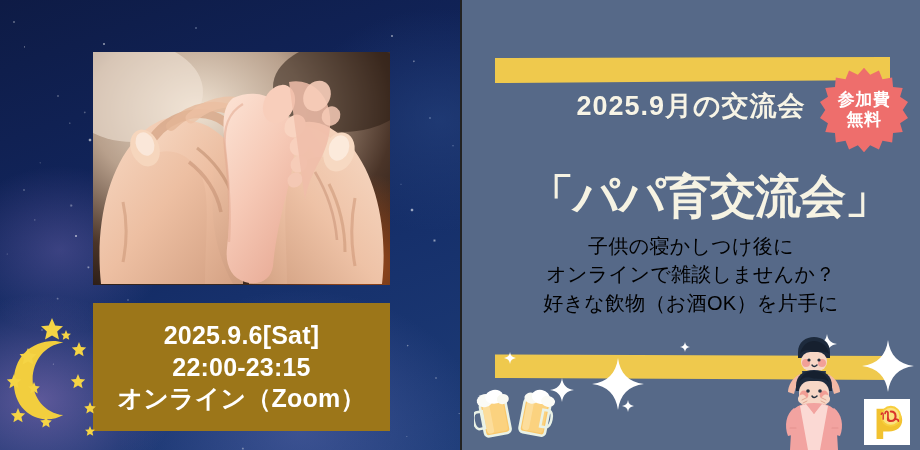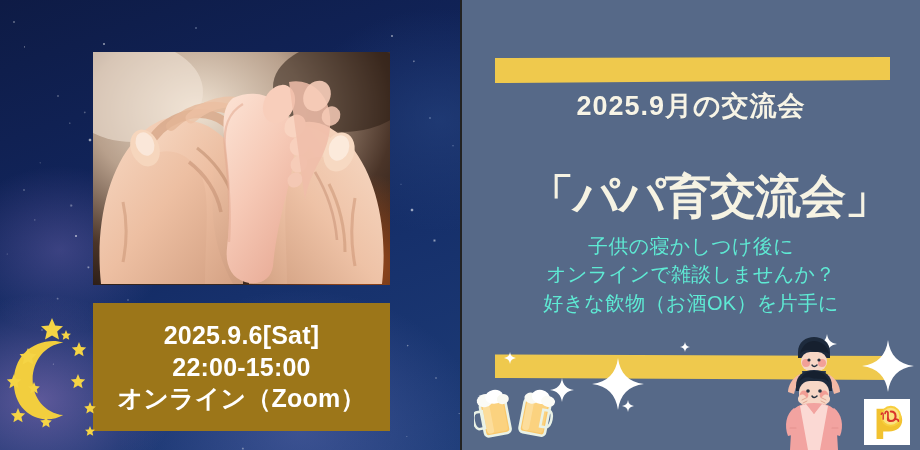--- a/index.html
+++ b/index.html
@@ -146,21 +146,21 @@
     color:#F6F3E3;
     font-size:46px;
     font-weight:bold;
     letter-spacing:-1px;
     white-space:nowrap;
   }
 
   .desc{
     position:absolute; left:0; top:232px; width:458px;
     text-align:center;
-    color:#5eead4;
+    color:#000000;
     font-size:20px;
     line-height:1.42;
     letter-spacing:.3px;
   }
   .desc .dl{ display:block; white-space:nowrap; }
 
   
   .beers{ position:absolute; left:12px; top:382px; width:86px; height:60px; }
   .family{ position:absolute; left:310px; top:336px; width:84px; height:114px; z-index:5; }
   .sparkle{ position:absolute; z-index:4; }
@@ -265,21 +265,21 @@
 
         <path d="M196 30 C214 26 232 38 236 58 C240 76 234 96 226 110
                  C218 124 214 136 212 148" fill="#f0bda9" opacity=".85"></path>
         <ellipse cx="224" cy="44" rx="13" ry="16" fill="#f7cdb9" transform="rotate(30 224 44)" opacity=".9"></ellipse>
         <ellipse cx="238" cy="64" rx="9" ry="10" fill="#f6cab6" transform="rotate(36 238 64)" opacity=".85"></ellipse>
       </svg>
     </div>
 
     <div class="date-box">
       <div class="date-line l1">2025.9.6[Sat]</div>
-      <div class="date-line l2">22:00-15:00</div>
+      <div class="date-line l2">22:00-23:15</div>
       <div class="date-line l3">オンライン（Zoom）</div>
     </div>
 
     <div class="moon-deco">
       <svg viewBox="0 0 92 128" width="92" height="128" aria-hidden="true">
         <g fill="#F2CE3E">
           <path d="M62 34 C44 36 32 52 32 70 C32 88 44 103 62 105
                    C50 112 34 110 24 100 C10 86 10 58 24 44 C34 34 50 30 62 34 Z" transform="translate(-4,-4) scale(1.02)"></path>
         </g>
         <g fill="#F5D445">
@@ -301,20 +301,30 @@
 
   <div class="right-panel">
 
     <div class="band band-top"></div>
     <div class="band band-bottom"></div>
 
     <div class="heading">
       <span>2025.9月の交流会</span>
     </div>
 
+    <div class="badge">
+      <svg class="starburst" viewBox="0 0 100 100" aria-hidden="true">
+        <path fill="#EE6E6C" d="M50 2 L57 10 L67 5 L71 15 L82 13 L83 24 L94 25 L91 35 L100 41
+                 L94 50 L100 59 L91 65 L94 75 L83 76 L82 87 L71 85 L67 95 L57 90 L50 98
+                 L43 90 L33 95 L29 85 L18 87 L17 76 L6 75 L9 65 L0 59 L6 50 L0 41 L9 35
+                 L6 25 L17 24 L18 13 L29 15 L33 5 L43 10 Z"></path>
+      </svg>
+      <span class="bl">参加費</span>
+      <span class="bl">無料</span>
+    </div>
 
     <div class="title">
       <span>「パパ育交流会」</span>
     </div>
 
     <div class="desc">
       <span class="dl">子供の寝かしつけ後に</span>
       <span class="dl">オンラインで雑談しませんか？</span>
       <span class="dl">好きな飲物（お酒OK）を片手に</span>
     </div>

